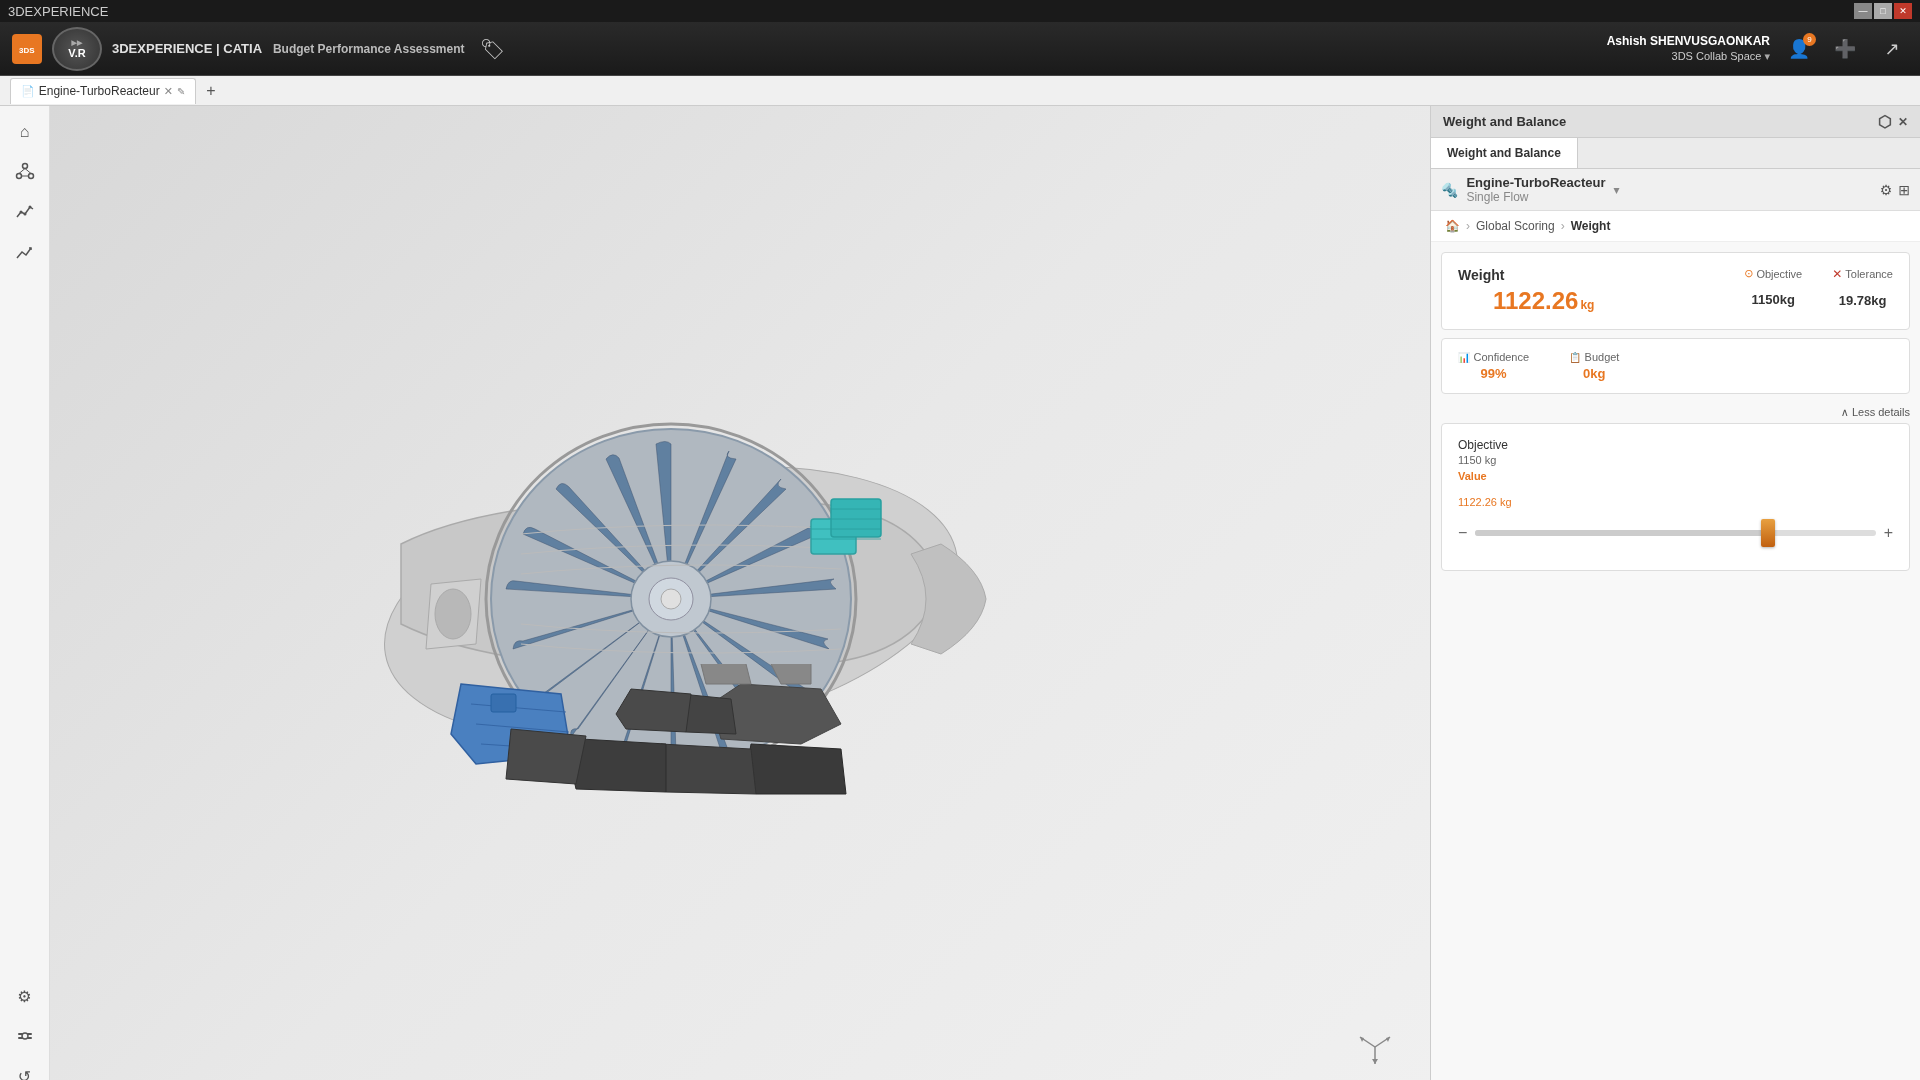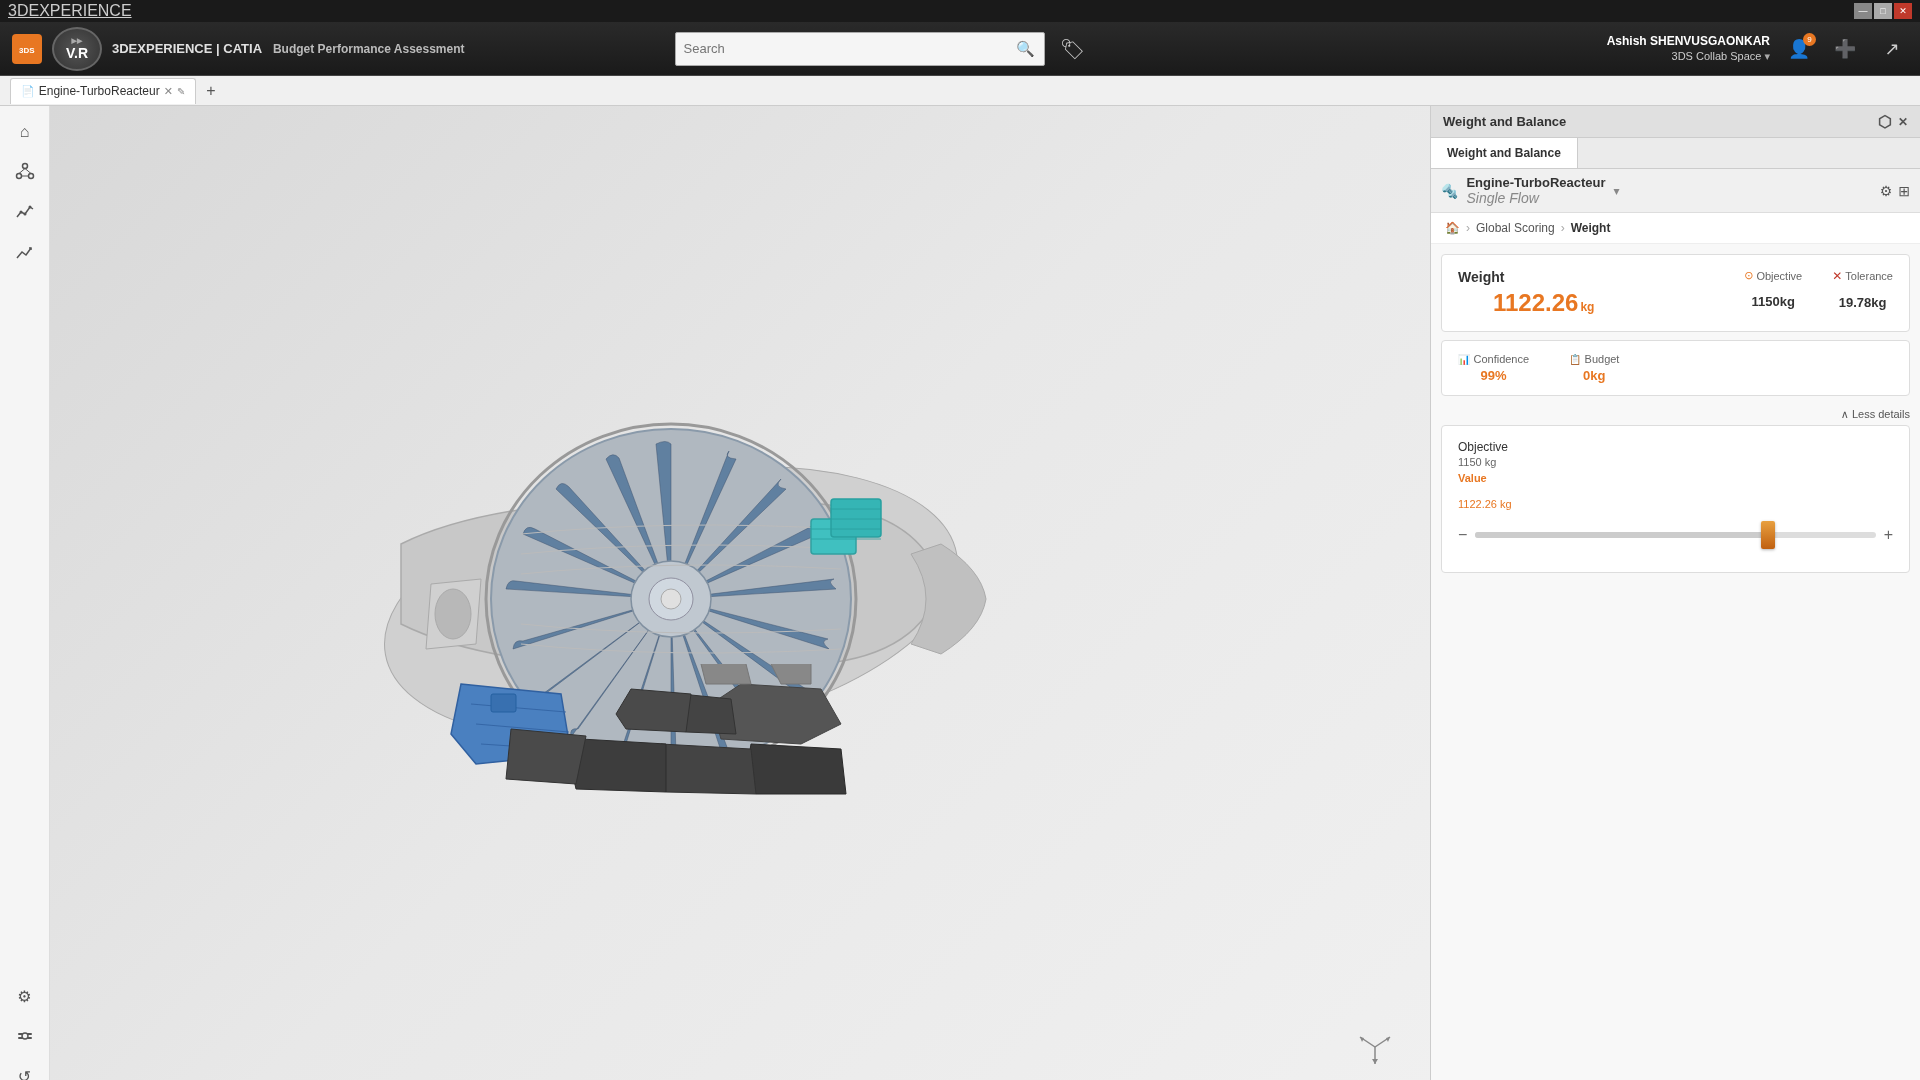--- a/index.html
+++ b/index.html
@@ -169,21 +169,21 @@
     }
 
     #panel-subheader {
       display: flex; align-items: center;
       padding: 6px 10px; gap: 8px;
       background: #f0f0f0;
       border-bottom: 1px solid #ddd;
     }
     .subheader-icon { color: #888; font-size: 14px; }
     .subheader-title { font-weight: 600; font-size: 13px; color: #333; }
-    .subheader-subtitle { font-size: 14px; color: #888; font-style: italic; }
+    .subheader-subtitle { font-size: 12px; color: #888; }
     .subheader-actions { margin-left: auto; display: flex; gap: 6px; }
     .subheader-btn { background: none; border: none; cursor: pointer; color: #555; font-size: 14px; }
 
     #panel-breadcrumb {
       display: flex; align-items: center; gap: 6px;
       padding: 8px 14px;
       border-bottom: 1px solid #eee;
       background: white;
     }
     .breadcrumb-item { color: #555; font-size: 12px; cursor: pointer; }
@@ -308,51 +308,47 @@
       font-size: 9px; display: flex; align-items: center; justify-content: center;
     }
     .win-btn-min { background: #888; color: white; }
     .win-btn-max { background: #aaa; color: white; }
     .win-btn-close { background: #c0392b; color: white; }
   </style>
 </head>
 <body>
 
 <div style="width:100%;height:22px;background:#1a1a1a;display:flex;align-items:center;justify-content:space-between;padding:0 8px;">
-  <span style="color:#ccc;font-size:16px;text-decoration:underline;">3DEXPERIENCE</span>
+  <span style="color:#ccc;font-size:13px;">3DEXPERIENCE</span>
   <div class="win-controls">
     <button class="win-btn win-btn-min">—</button>
     <button class="win-btn win-btn-max">□</button>
     <button class="win-btn win-btn-close">✕</button>
   </div>
 </div>
 
 <div id="topbar">
   <div id="logo-icon" style="font-size:8px;">
     <svg width="20" height="20" viewBox="0 0 20 20">
       <rect width="20" height="20" fill="#e87722" rx="2"></rect>
       <text x="2" y="14" fill="white" font-size="8" font-weight="bold">3DS</text>
     </svg>
   </div>
   <div id="compass-btn">
     <div style="text-align:center;">
       <div style="font-size:7px;color:#aaa;">▶▶</div>
-      <div style="font-size:14px;font-weight:bold;">V.R</div>
+      <div style="font-size:11px;font-weight:bold;">V.R</div>
     </div>
   </div>
   <div id="app-title">
     <span style="font-weight:bold;color:#e0e0e0;font-size:13px;">3DEXPERIENCE | CATIA</span>
     &nbsp;
     <span style="color:#bbb;font-size:12px;">Budget Performance Assessment</span>
   </div>
 
-  <div id="search-bar" style="margin-left:200px;">
-    <input type="text" placeholder="Search" style="">
-    <span id="search-icon">🔍</span>
-  </div>
   <button id="tag-icon-btn">🏷</button>
 
   <div class="topbar-right">
     <div class="user-info">
       <strong>Ashish SHENVUSGAONKAR</strong><br>
       <span>3DS Collab Space</span>
       <span style="color:#aaa;">▾</span>
     </div>
     <button class="topbar-icon-btn" style="position:relative;">
       👤

